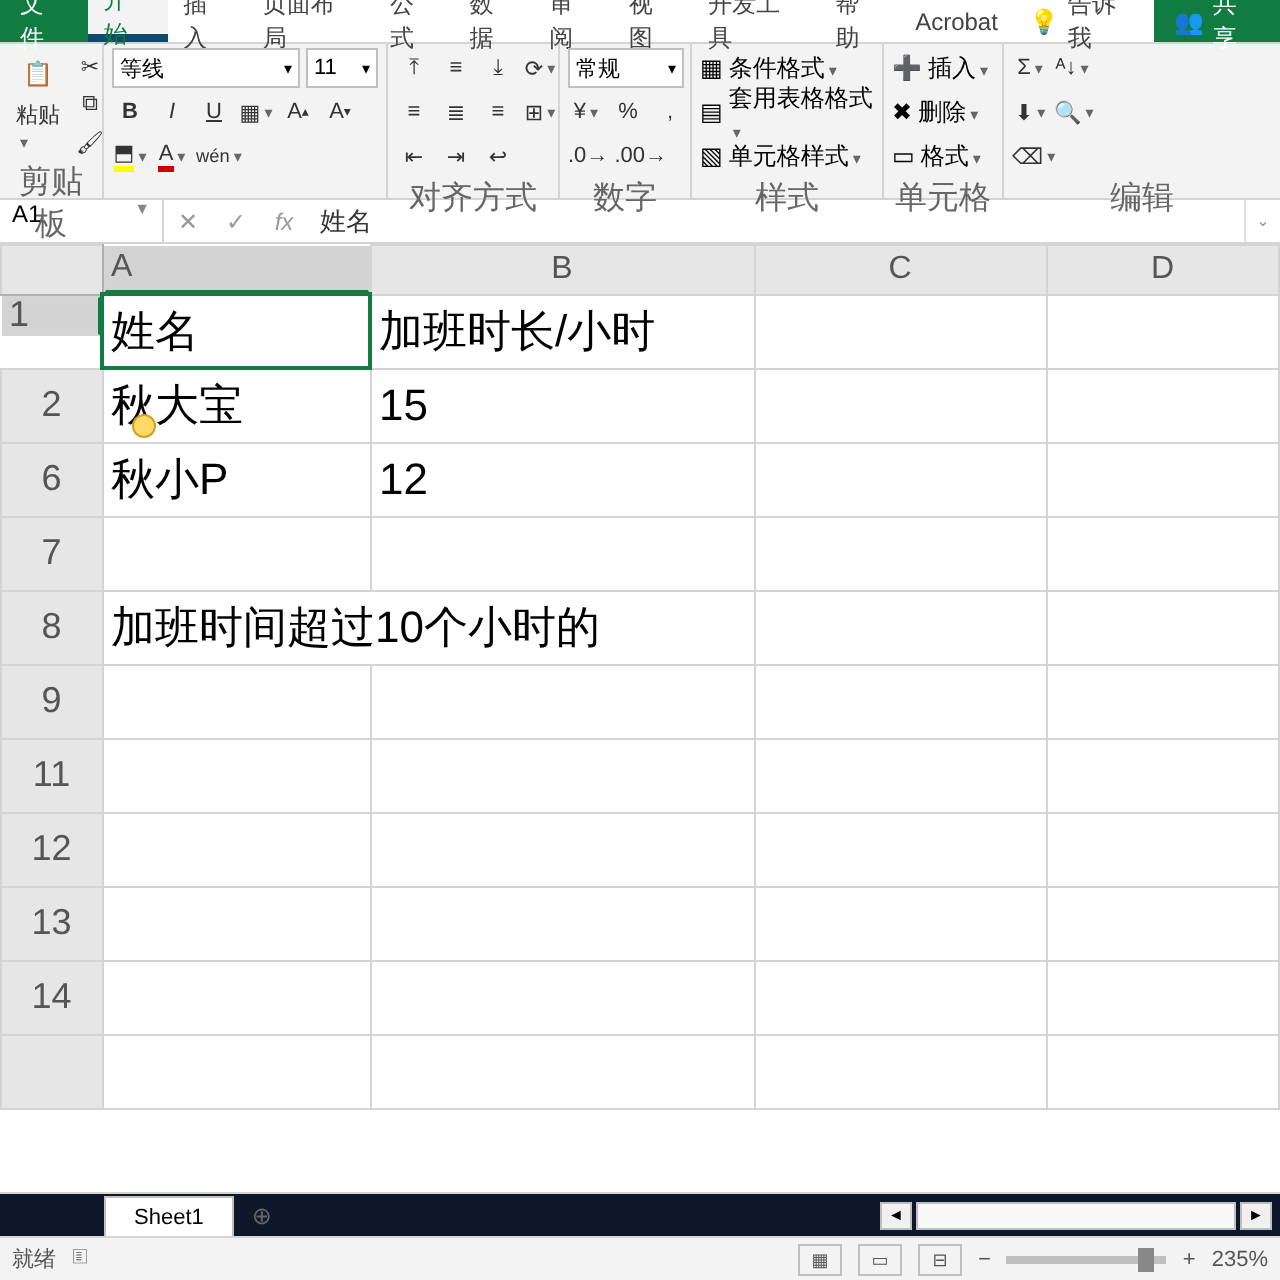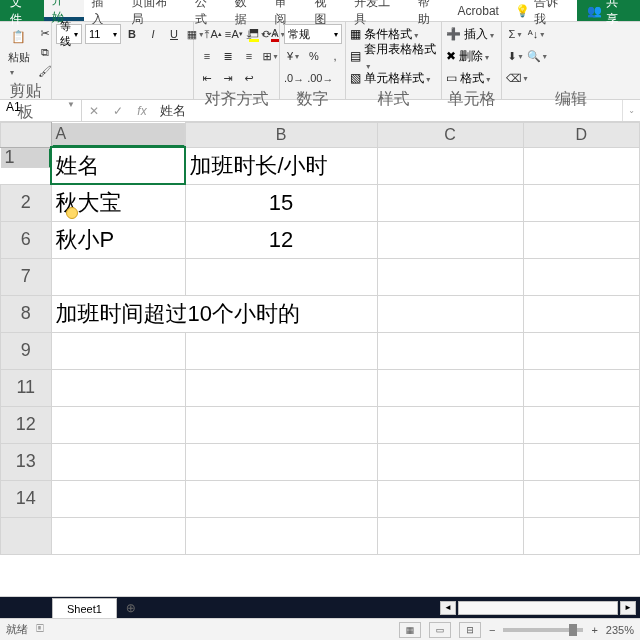--- a/index.html
+++ b/index.html
@@ -37,21 +37,21 @@
   
   .sheet { position: relative; height: 474px; overflow: hidden; }
   .grid { border-collapse: collapse; table-layout: fixed; }
   .grid th, .grid td { border: 1px solid #d4d4d4; }
   .corner { width: 50px; height: 24px; background: #e6e6e6; border-right: 1px solid #b0b0b0 !important; border-bottom: 1px solid #b0b0b0 !important; }
   .colh { height: 24px; background: #e6e6e6; text-align: center; font-size: 16px; color: #555; font-weight: normal; }
   .colh.sel { background: #d3d3d3; border-bottom: 2px solid #107c41 !important; }
   .rowh { width: 50px; background: #e6e6e6; text-align: center; font-size: 18px; color: #555; font-weight: normal; }
   .rowh.sel { background: #d3d3d3; border-right: 2px solid #107c41 !important; }
   .cell { height: 37px; font-size: 22px; padding: 0 4px; color: #000; vertical-align: middle; background:#fff;}
-  .cell.r { text-align: center; margin-top: 48px; }
+  .cell.r { text-align: left; margin-top: 48px; }
   .cell.active { outline: 2px solid #107c41; outline-offset: -1px; }
   .cW-A { width: 133px; } .cW-B { width: 193px; } .cW-C { width: 147px; } .cW-D { width: 117px; }
   
   .tabsbar { height: 22px; display: flex; align-items: stretch; border-top: 1px solid #d4d4d4; background: #0f172a; }
   .tabsbar .pad { width: 52px; }
   .stab { background: #fff; border: 1px solid #c0c0c0; border-bottom: none; padding: 0 14px; display: flex; align-items: center; font-size: 11px; margin-top:1px;}
   .newtab { width: 28px; display: flex; align-items: center; justify-content: center; color: #666; }
   .hscroll { flex: 1; display: flex; align-items: center; justify-content: flex-end; gap: 40px; padding-right: 4px;}
   .sbbtn { width: 16px; height: 14px; border: 1px solid #c0c0c0; background: #f0f0f0; font-size: 8px; display:flex; align-items:center; justify-content:center;}
   
@@ -105,21 +105,21 @@
           </div>
         <div class="minibtn">
             <span>🖌</span>
           </div>
       </div>
     </div>
     <div class="label">剪贴板</div>
   </div>
 
   <div class="rgroup" style="width:142px">
-    <div class="body" style="gap:2px;width:100%">
+    <div class="body" style="flex-direction:column;gap:2px;width:100%">
       <div class="minirow" style="width:100%">
         <div class="sel" style="flex:1">
             <span>等线</span>
             <span style="font-size:8px">▾</span>
           </div>
         <div class="sel" style="width:36px">
             <span>11</span>
             <span style="font-size:8px">▾</span>
           </div>
       </div>

